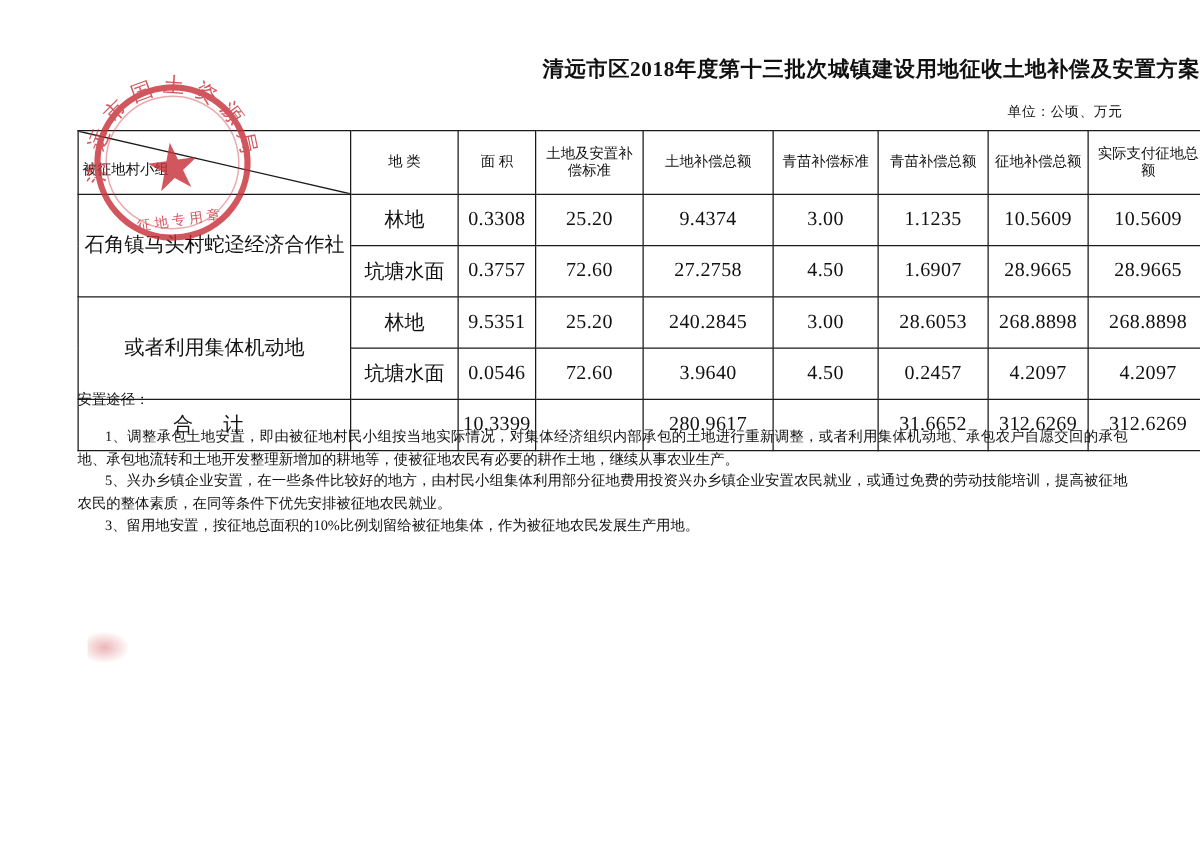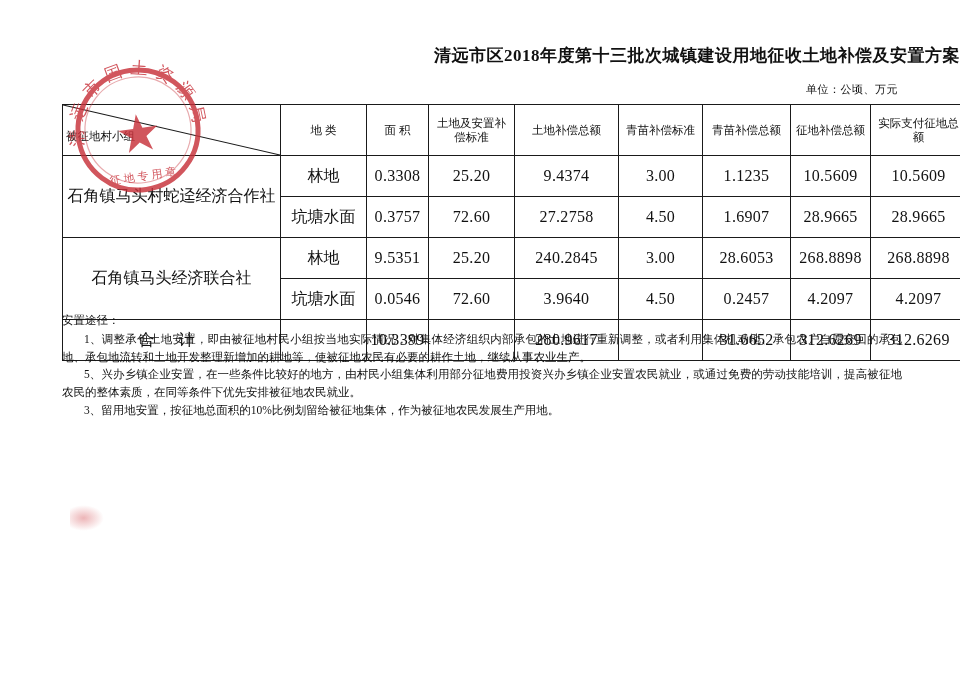--- a/index.html
+++ b/index.html
@@ -102,21 +102,21 @@
   .notes {
     position: absolute;
     left: 62px;
     top: 312px;
     width: 840px;
     font-size: 11.5px;
     line-height: 1.55;
     font-family: "Liberation Serif", "DejaVu Serif", serif;
   }
   .notes .heading {
-    margin-bottom: 1px;
+    margin-bottom: 12px;
   }
   .notes p {
     margin: 0;
     text-indent: 22px;
     text-align: justify;
   }
   
   .seal {
     position: absolute;
     left: 62px;
@@ -193,21 +193,21 @@
           <td>坑塘水面</td>
           <td class="num">0.3757</td>
           <td class="num">72.60</td>
           <td class="num">27.2758</td>
           <td class="num">4.50</td>
           <td class="num">1.6907</td>
           <td class="num">28.9665</td>
           <td class="num">28.9665</td>
         </tr>
         <tr>
-          <td class="c-group" rowspan="2">石角镇马头经济联合社</td>
+          <td class="c-group" rowspan="2">或者利用集体机动地</td>
           <td>林地</td>
           <td class="num">9.5351</td>
           <td class="num">25.20</td>
           <td class="num">240.2845</td>
           <td class="num">3.00</td>
           <td class="num">28.6053</td>
           <td class="num">268.8898</td>
           <td class="num">268.8898</td>
         </tr>
         <tr>

